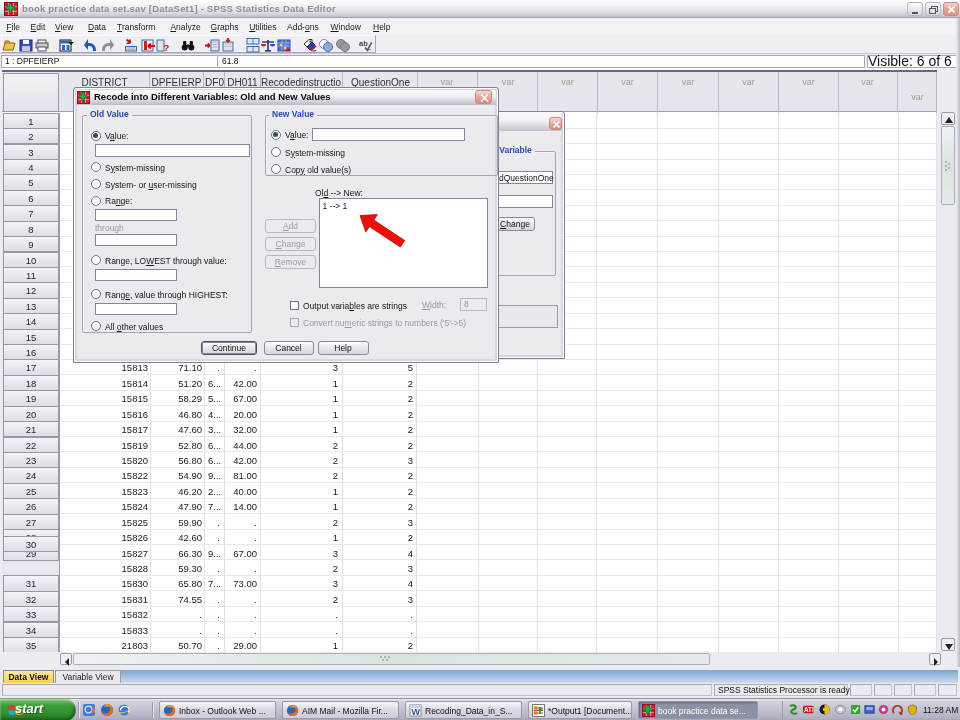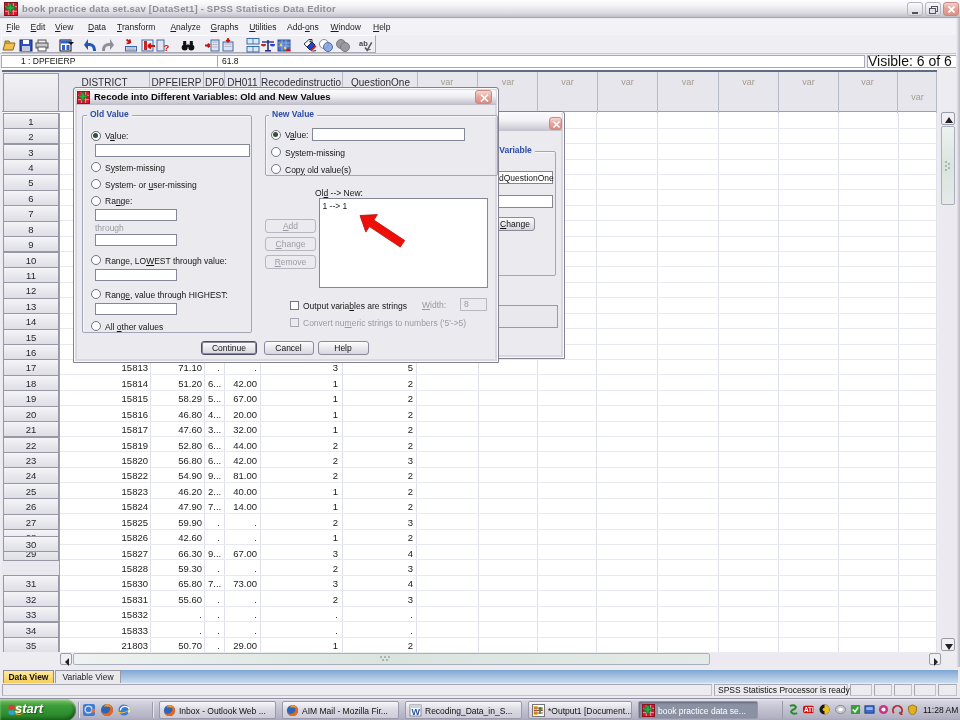--- a/index.html
+++ b/index.html
@@ -221,21 +221,21 @@
         <circle cx="6" cy="6" r="4.5" fill="#9a99a2" stroke="#7b7a84"></circle>
         <circle cx="10" cy="9" r="4.5" fill="#9a99a2" stroke="#7b7a84"></circle>
       </svg>
       <svg class="ticon" style="left:358px" width="16" height="15" viewBox="0 0 16 15">
         <text x="1" y="8" font-size="7.5" font-weight="bold" fill="#44444c" font-family="Liberation Sans">ab</text>
         <path d="M7 9.5 l2.2 2.8 l4.5 -8" stroke="#5a5a64" stroke-width="1.6" fill="none"></path>
         <path d="M8.8 12.2 l3.8 -0.8" stroke="#5a5a64" stroke-width="1"></path>
       </svg>
     </div>
 <div id="cellref" class="abs">
-      <div class="crf" style="left:1px;width:231px;padding-left:19px">1 : DPFEIERP</div>
+      <div class="crf" style="left:1px;width:231px;padding-left:3px">1 : DPFEIERP</div>
       <div class="crf" style="left:217px;width:648px;padding-left:4px">61.8</div>
       <div class="crf" style="left:867px;width:110px;font-size:14px">Visible: 6 of 6 Variables</div>
     </div>
 <div id="grid" class="abs">
       <div id="ghead">
         <div class="gh" style="left:58px;width:90px;padding-top:5px">DISTRICT</div>
         <div class="gh" style="left:148px;width:54px;padding-top:5px">DPFEIERP</div>
         <div class="gh" style="left:203px;width:20px;padding-top:5px">DF0</div>
         <div class="gh" style="left:223px;width:36px;padding-top:5px">DH011</div>
         <div class="gh" style="left:258px;width:83px;padding-top:5px">Recodedinstructio</div>
@@ -415,21 +415,21 @@
       <div class="grow" style="top:522.2px"></div>
       <div class="cell r" style="left:58px;width:88px;top:510.3px">15830</div>
       <div class="cell r" style="left:148px;width:52px;top:510.3px">65.80</div>
       <div class="cell" style="left:206px;top:510.3px">7...</div>
       <div class="cell r" style="left:223px;width:32px;top:510.3px">73.00</div>
       <div class="cell r" style="left:258px;width:78px;top:510.3px">3</div>
       <div class="cell r" style="left:342px;width:69px;top:510.3px">4</div>
       <div class="rowhdr" style="top:522.7px;height:16.4px;line-height:15px">32</div>
       <div class="grow" style="top:537.6px"></div>
       <div class="cell r" style="left:58px;width:88px;top:525.7px">15831</div>
-      <div class="cell r" style="left:148px;width:52px;top:525.7px">55.60</div>
+      <div class="cell r" style="left:148px;width:52px;top:525.7px">74.55</div>
       <div class="cell r" style="left:203px;width:15px;top:525.7px">.</div>
       <div class="cell r" style="left:223px;width:32px;top:525.7px">.</div>
       <div class="cell r" style="left:258px;width:78px;top:525.7px">2</div>
       <div class="cell r" style="left:342px;width:69px;top:525.7px">3</div>
       <div class="rowhdr" style="top:538.1px;height:16.4px;line-height:15px">33</div>
       <div class="grow" style="top:553.1px"></div>
       <div class="cell r" style="left:58px;width:88px;top:541.1px">15832</div>
       <div class="cell r" style="left:148px;width:52px;top:541.1px">.</div>
       <div class="cell r" style="left:203px;width:15px;top:541.1px">.</div>
       <div class="cell r" style="left:223px;width:32px;top:541.1px">.</div>

